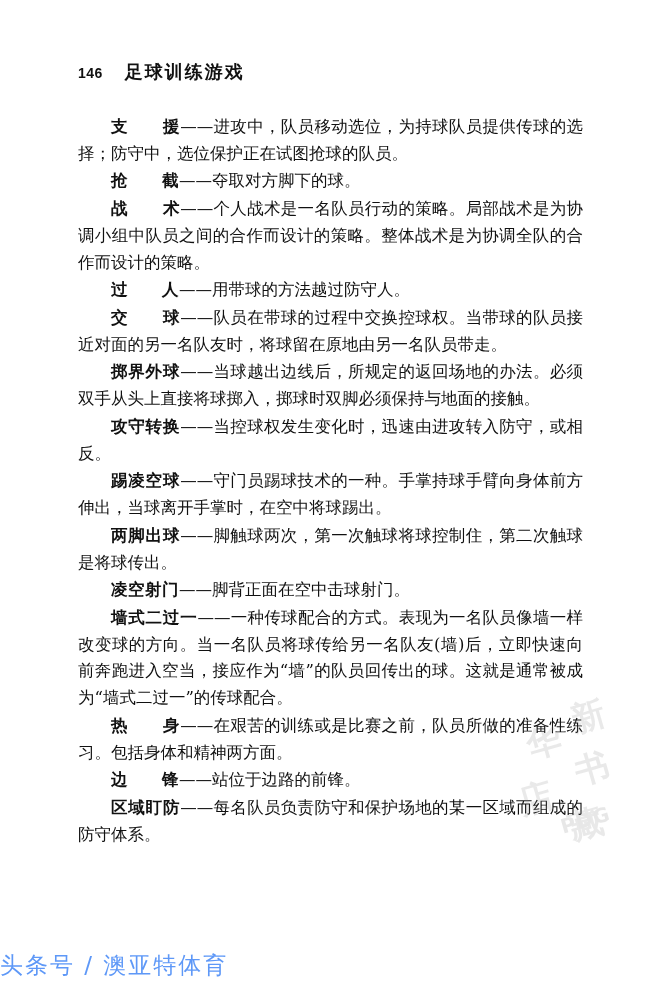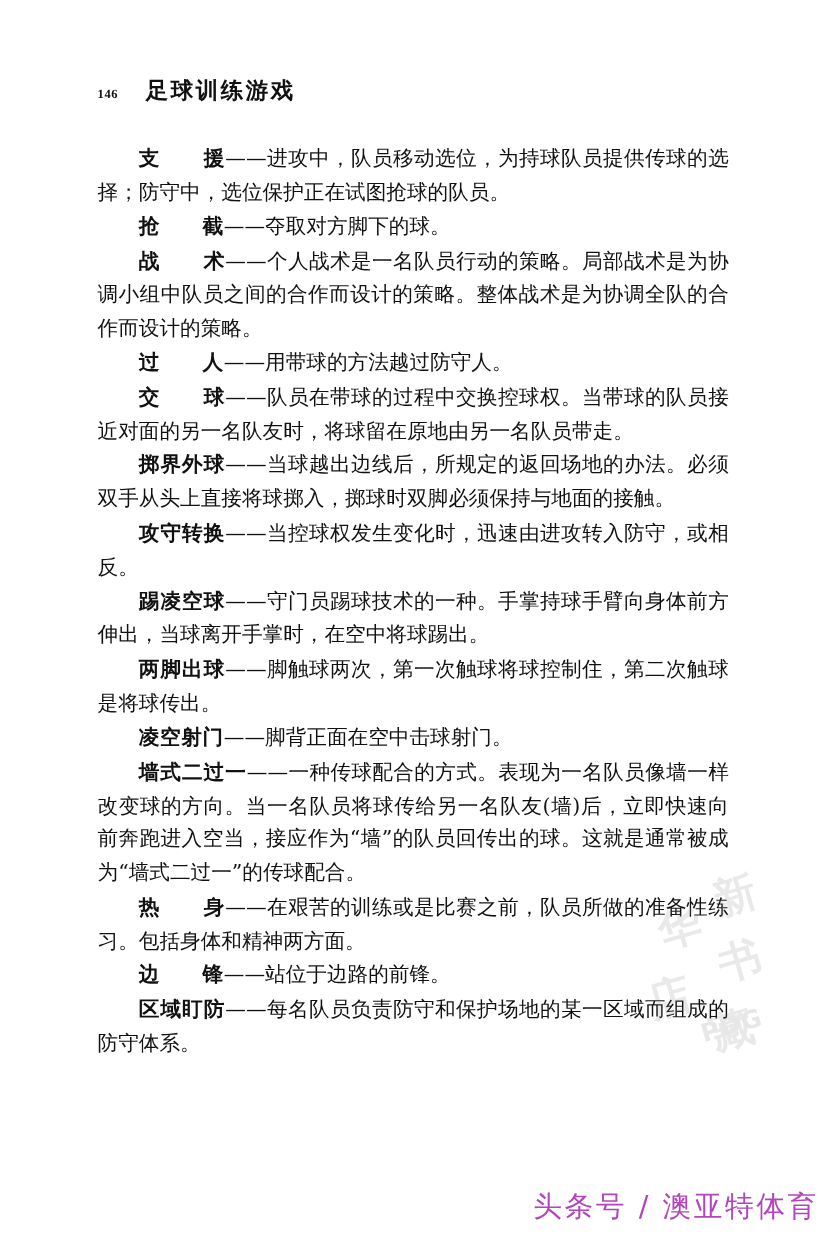--- a/index.html
+++ b/index.html
@@ -25,22 +25,22 @@
   .header {
     display: flex;
     align-items: baseline;
     gap: 22px;
     font-weight: bold;
     font-size: 16px;
     letter-spacing: 0.5px;
     margin-bottom: 30px;
   }
   .header .pageno {
-    font-family: Liberation Serif, serif;
-    font-size: 10px;
+    font-family: Liberation Sans, sans-serif;
+    font-size: 14px;
   }
   .header .booktitle {
     font-size: 18px;
     letter-spacing: 2px;
   }
   .body-text {
     font-size: 16.5px;
     line-height: 1.62;
     text-align: justify;
     text-justify: inter-ideograph;
@@ -82,24 +82,24 @@
     font-family: "DejaVu Sans", "Liberation Sans", sans-serif;
     font-weight: bold;
     color: #7d7d7d;
     transform: rotate(-16deg);
   }
   .footer-watermark {
     position: absolute;
     left: 0;
     right: 0;
     bottom: 20px;
-    text-align: right;
+    text-align: left;
     font-family: "DejaVu Sans", "Liberation Sans", sans-serif;
     font-size: 23px;
-    color: #a21caf;
+    color: #3b82f6;
     opacity: 0.82;
     letter-spacing: 2px;
   }
 </style>
 </head>
 <body>
 
 <div class="page">
 
   <div class="header">

